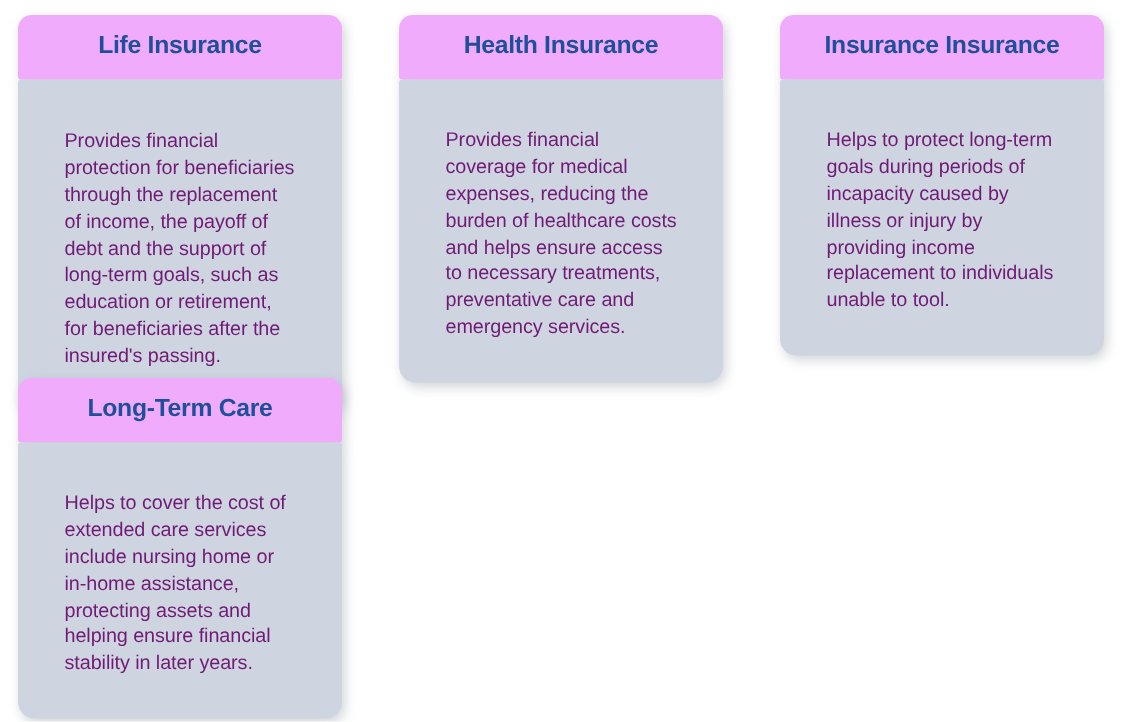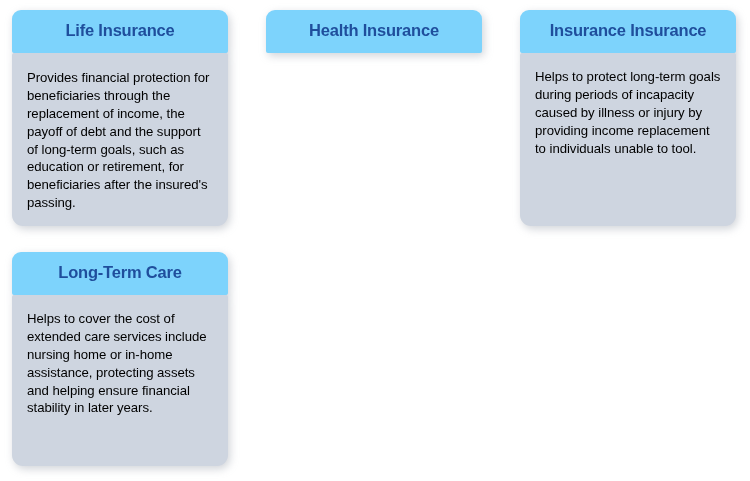--- a/index.html
+++ b/index.html
@@ -34,21 +34,21 @@
     position: relative;
     width: 216px;
     display: flex;
     flex-direction: column;
     filter: drop-shadow(2px 3px 4px rgba(120,130,145,0.34));
   }
 
   .card-header {
     height: 43px;
     flex: 0 0 43px;
-    background: #7dd3fc;
+    background: #f0abfc;
     border-radius: 9px 9px 2px 2px;
     display: flex;
     align-items: center;
     justify-content: center;
     box-sizing: border-box;
     padding: 0 6px 2px 6px;
   }
 
   .card-title {
     color: #1f4e9c;
@@ -62,25 +62,25 @@
 
   .card-body {
     flex: 1 1 auto;
     background: #ced5e0;
     border-radius: 2px 2px 11px 11px;
     box-sizing: border-box;
     padding: 16px 14px 12px 15px;
   }
 
   .card-desc {
-    color: #000000;
+    color: #701a75;
     font-size: 13.2px;
     line-height: 1.355;
     letter-spacing: -0.05px;
-    margin: 0;
+    margin: 16px;
     white-space: pre-line;
   }
 
   
   .card.row2 .card-body {
     padding-top: 15px;
   }
 </style>
 </head>
 <body>
@@ -95,20 +95,23 @@
       <p class="card-desc">Provides financial protection for beneficiaries through the replacement of income, the payoff of debt and the support of long-term goals, such as education or retirement, for beneficiaries after the insured's passing.</p>
     </div>
   </div>
 
 
 
   <div class="card row2">
     <div class="card-header">
       <span class="card-title">Health Insurance</span>
     </div>
+    <div class="card-body">
+      <p class="card-desc">Provides financial coverage for medical expenses, reducing the burden of healthcare costs and helps ensure access to necessary treatments, preventative care and emergency services.</p>
+    </div>
   </div>
 
   <div class="card row2">
     <div class="card-header">
       <span class="card-title">Insurance Insurance</span>
     </div>
     <div class="card-body">
       <p class="card-desc">Helps to protect long-term goals during periods of incapacity caused by illness or injury by providing income replacement to individuals unable to tool.</p>
     </div>
   </div>

